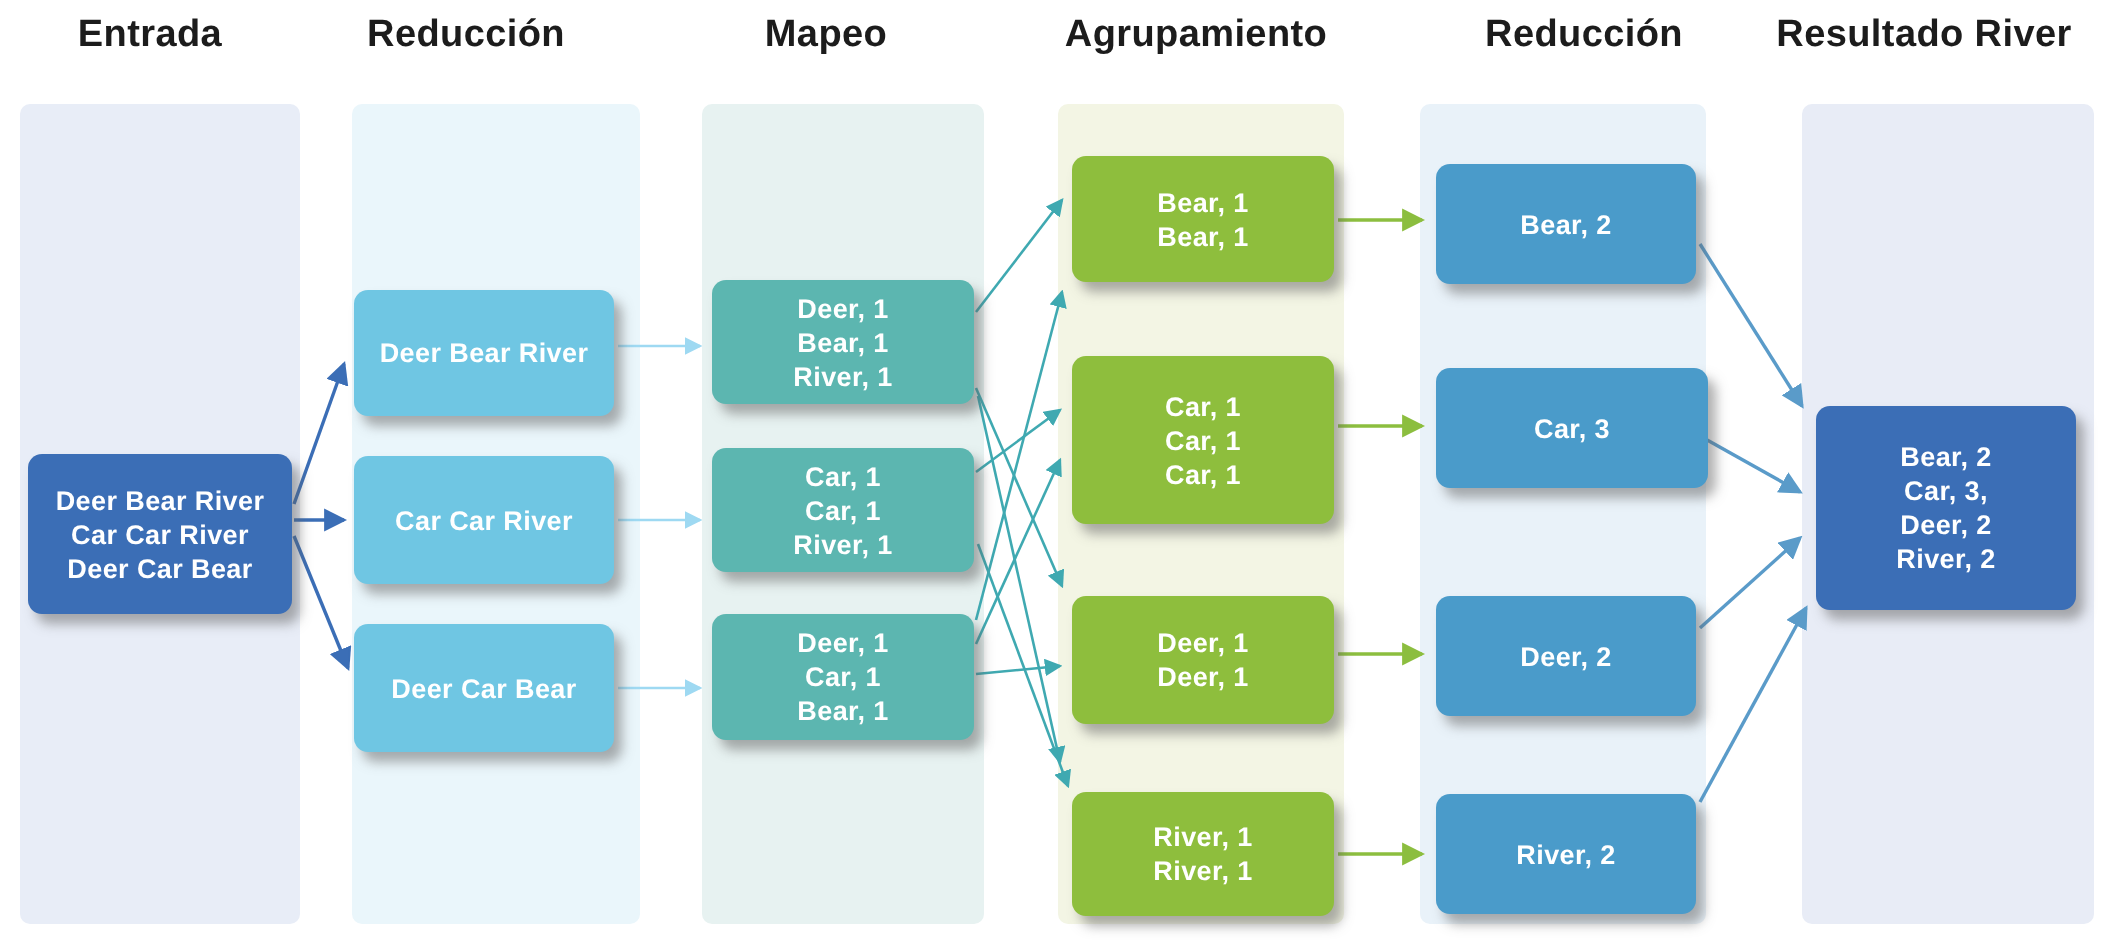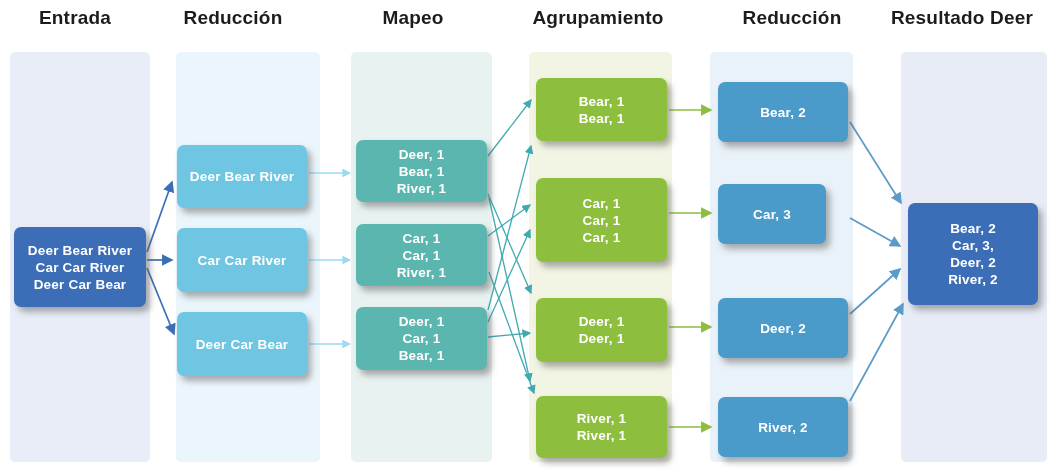--- a/index.html
+++ b/index.html
@@ -27,21 +27,21 @@
 </style>
 </head>
 <body>
 
 <div id="canvas">
   <div class="col-header" style="left:75px">Entrada</div>
   <div class="col-header" style="left:233px">Reducción</div>
   <div class="col-header" style="left:413px">Mapeo</div>
   <div class="col-header" style="left:598px">Agrupamiento</div>
   <div class="col-header" style="left:792px">Reducción</div>
-  <div class="col-header" style="left:962px">Resultado Deer</div>
+  <div class="col-header" style="left:962px">Resultado River</div>
   <svg id="edges" viewBox="0 0 1057 472">
       <defs>
         <marker id="ah-darkblue" viewBox="0 0 10 10" refX="8.6" refY="5" markerWidth="6.8" markerHeight="6.8" orient="auto-start-reverse">
           <path d="M0,0 L10,5 L0,10 z" fill="#3b6eb6"></path>
         </marker>
         <marker id="ah-lightblue" viewBox="0 0 10 10" refX="8.6" refY="5" markerWidth="6.8" markerHeight="6.8" orient="auto-start-reverse">
           <path d="M0,0 L10,5 L0,10 z" fill="#9ed9f2"></path>
         </marker>
         <marker id="ah-teal" viewBox="0 0 10 10" refX="8.6" refY="5" markerWidth="6.8" markerHeight="6.8" orient="auto-start-reverse">
           <path d="M0,0 L10,5 L0,10 z" fill="#3fa9b1"></path>
@@ -123,21 +123,21 @@
       <div class="node-line">Deer, 1</div>
     </div>
     <div class="node" style="left: 536px; top: 396px; width: 131px; height: 62px; background: rgb(142, 190, 61);">
       <div class="node-line">River, 1</div>
       <div class="node-line">River, 1</div>
     </div>
     <div class="band" style="left: 710px; width: 143px; background: rgb(233, 242, 249);"></div>
     <div class="node" style="left: 718px; top: 82px; width: 130px; height: 60px; background: rgb(74, 155, 202);">
       <div class="node-line">Bear, 2</div>
     </div>
-    <div class="node" style="left: 718px; top: 184px; width: 108px; height: 60px; background: rgb(74, 155, 202);">
+    <div class="node" style="left: 718px; top: 184px; width: 136px; height: 60px; background: rgb(74, 155, 202);">
       <div class="node-line">Car, 3</div>
     </div>
     <div class="node" style="left: 718px; top: 298px; width: 130px; height: 60px; background: rgb(74, 155, 202);">
       <div class="node-line">Deer, 2</div>
     </div>
     <div class="node" style="left: 718px; top: 397px; width: 130px; height: 60px; background: rgb(74, 155, 202);">
       <div class="node-line">River, 2</div>
     </div>
     <div class="band" style="left: 901px; width: 146px; background: rgb(232, 236, 246);"></div>
     <div class="node" style="left: 908px; top: 203px; width: 130px; height: 102px; background: rgb(59, 110, 182);">

